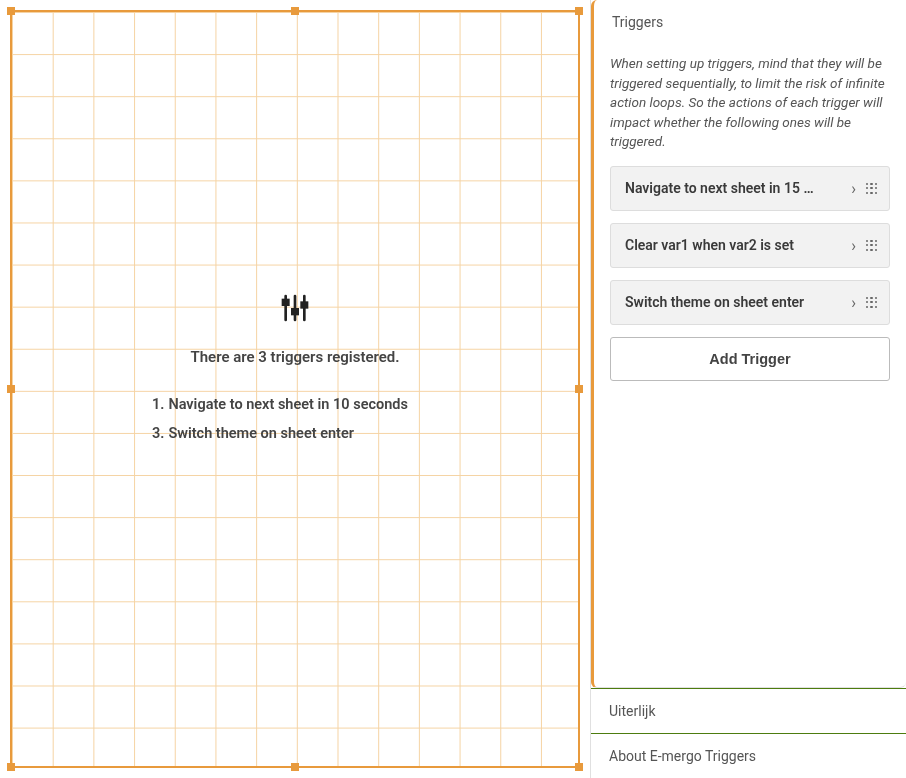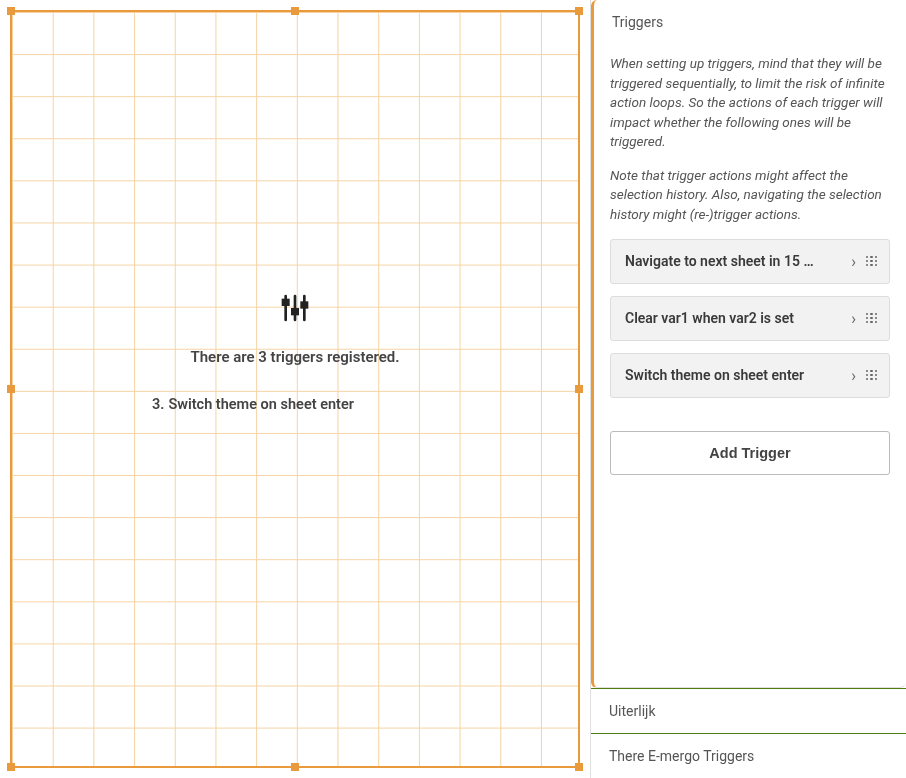--- a/index.html
+++ b/index.html
@@ -145,21 +145,21 @@
     .add-btn {
       width: 100%;
       padding: 13px;
       background: #fff;
       border: 1px solid #bbb;
       border-radius: 3px;
       font-size: 14.5px;
       font-weight: 600;
       color: #444;
       cursor: pointer;
-      margin-top: 21px;
+      margin-top: 0;
     }
     .bottom-sections .panel-section {
       border-top: 1px solid #4d7c0f;
       border-bottom: none;
     }
   </style>
 </head>
 <body>
 
 <div class="canvas-area">
@@ -179,32 +179,32 @@
           <line x1="5" y1="3" x2="5" y2="21"></line>
           <line x1="12" y1="3" x2="12" y2="21"></line>
           <line x1="19" y1="3" x2="19" y2="21"></line>
           <rect x="3" y="6" width="4" height="3.5" fill="#222"></rect>
           <rect x="10" y="13" width="4" height="3.5" fill="#222"></rect>
           <rect x="17" y="8" width="4" height="3.5" fill="#222"></rect>
         </svg>
       </div>
       <div class="registered-text">There are 3 triggers registered.</div>
       <div class="trigger-list">
+        <div class="row"><span class="num">1.</span><span>Navigate to next sheet in 10 seconds</span></div>
         <div class="row"><span class="num">3.</span><span>Switch theme on sheet enter</span></div>
       </div>
     </div>
   </div>
 </div>
 
 <div class="side-panel">
   <div class="panel-section active" style="display:flex;flex-direction:column;flex:1;border-radius:6px;">
     <div class="section-header">Triggers</div>
     <div class="panel-body">
       <p class="help-text">When setting up triggers, mind that they will be triggered sequentially, to limit the risk of infinite action loops. So the actions of each trigger will impact whether the following ones will be triggered.</p>
-      <p class="help-text">Note that trigger actions might affect the selection history. Also, navigating the selection history might (re-)trigger actions.</p>
 
       <div class="trigger-card">
         <span class="label">Navigate to next sheet in 15 …</span>
         <span class="chevron">›</span>
         <span class="drag-dots">
             <span></span>
             <span></span>
             <span></span>
             <span></span>
             <span></span>
@@ -247,16 +247,16 @@
 
       <button class="add-btn">Add Trigger</button>
     </div>
   </div>
 
   <div class="bottom-sections">
     <div class="panel-section">
       <div class="section-header">Uiterlijk</div>
     </div>
     <div class="panel-section">
-      <div class="section-header">There E-mergo Triggers</div>
+      <div class="section-header">About E-mergo Triggers</div>
     </div>
   </div>
 </div>
 
 </body></html>

